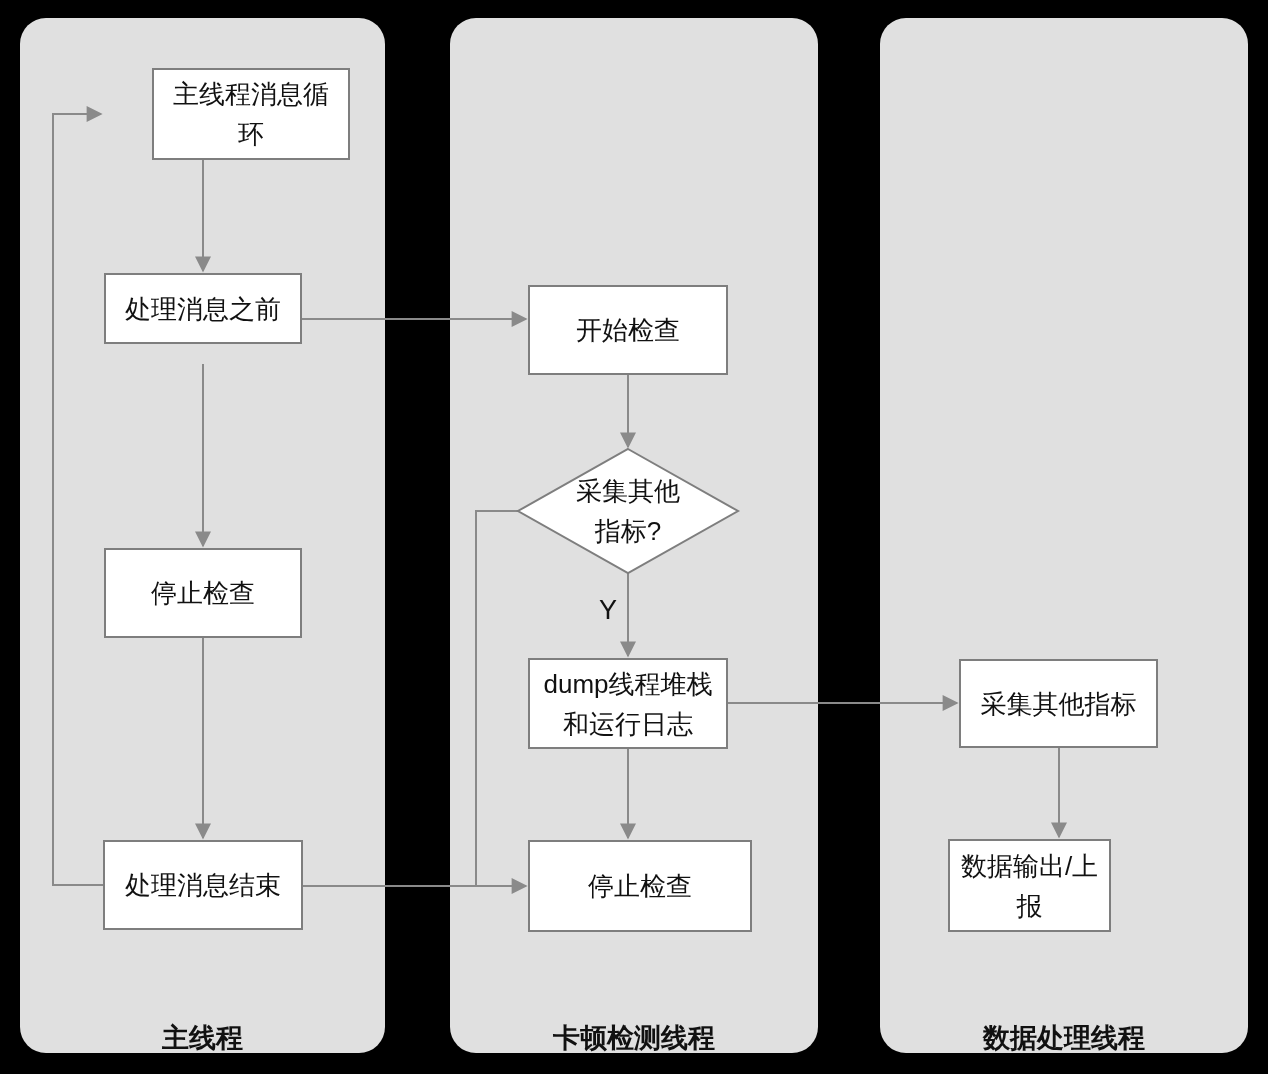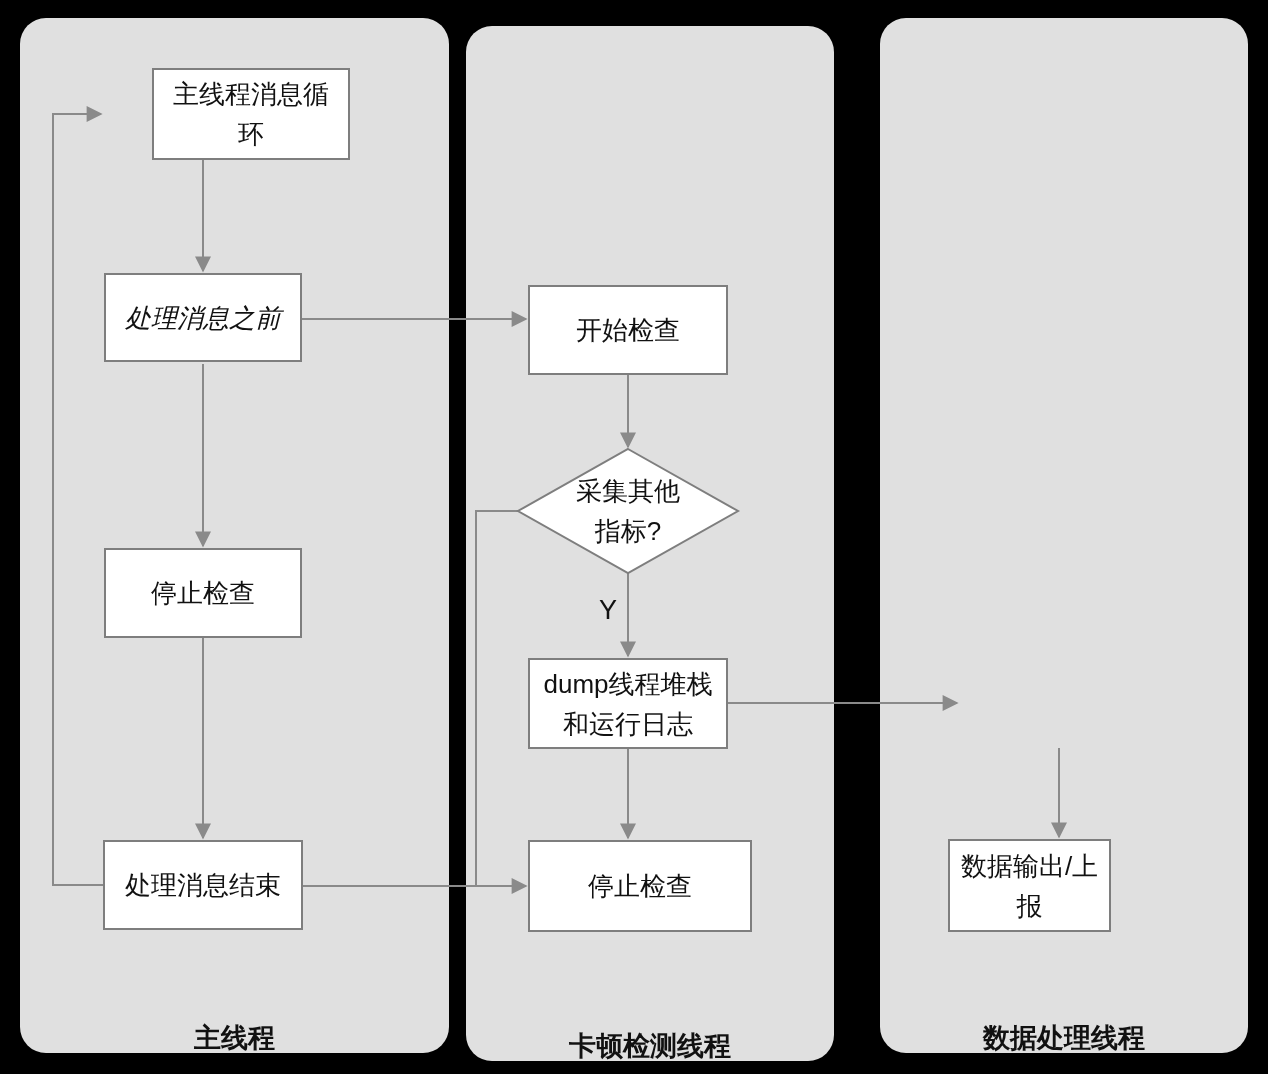--- a/index.html
+++ b/index.html
@@ -16,43 +16,43 @@
     width:1268px;height:1074px;
     font-family:"Liberation Sans","DejaVu Sans",sans-serif;
     color:var(--text);
     position:relative;overflow:hidden;
   }
   .canvas{position:absolute;left:0;top:0;width:1268px;height:1074px;}
   .lane{
     position:absolute;top:18px;height:1035px;width:368px;
     background:var(--laneBg);border-radius:26px;
   }
-  .lane.l1{left:20px;width:429px;}
-  .lane.l2{left:466px;margin-top:8px;}
+  .lane.l1{left:20px;width:365px;}
+  .lane.l2{left:450px;}
   .lane.l3{left:880px;}
   .lane-label{
     position:absolute;left:0;top:998px;width:100%;height:44px;
     display:flex;align-items:center;justify-content:center;
     font-size:27px;font-weight:bold;color:var(--text);
   }
   svg.edges{position:absolute;left:0;top:0;width:1268px;height:1074px;pointer-events:none;}
   .edge{stroke:var(--arrow);stroke-width:2;fill:none;}
   .arrowhead-path{fill:var(--arrow);}
   .diamond-shape{fill:var(--nodeBg);stroke:var(--nodeBorder);stroke-width:2;}
   .node{
     position:absolute;
     background:var(--nodeBg);
     border:2px solid var(--nodeBorder);
     display:flex;align-items:center;justify-content:center;
     text-align:center;font-size:26px;line-height:40px;color:var(--text);
     padding:0 10px;word-break:break-all;
   }
   
   .n-main-loop {left:104px;top:68px; width:198px;height:92px;margin-left:48px;}
-  .n-before-msg{left:104px;top:273px;width:198px;height:89px;font-style:italic;}
+  .n-before-msg{left:104px;top:273px;width:198px;height:71px;}
   .n-process-msg{left:104px;top:548px;width:198px;height:90px;}
   .n-msg-end  {left:103px;top:840px;width:200px;height:90px;}
   
   .n-start-check{left:528px;top:273px;width:200px;height:90px;margin-top:12px;}
   .n-dump     {left:528px;top:658px;width:200px;height:91px;}
   .n-stop-check{left:528px;top:840px;width:224px;height:92px;}
   
   .n-collect  {left:959px;top:659px;width:199px;height:89px;}
   .n-output   {left:948px;top:839px;width:163px;height:93px;}
   
@@ -123,19 +123,22 @@
   <div class="diamond-text">
     <span>采集其他指标?</span>
   </div>
   <div class="node n-dump">
     <span>dump线程堆栈和运行日志</span>
   </div>
   <div class="node n-stop-check">
     <span>停止检查</span>
   </div>
 
+  <div class="node n-collect">
+    <span>采集其他指标</span>
+  </div>
   <div class="node n-output">
     <span>数据输出/上报</span>
   </div>
 
   <div class="edge-label">Y</div>
 
 </div>
 
 </body></html>

